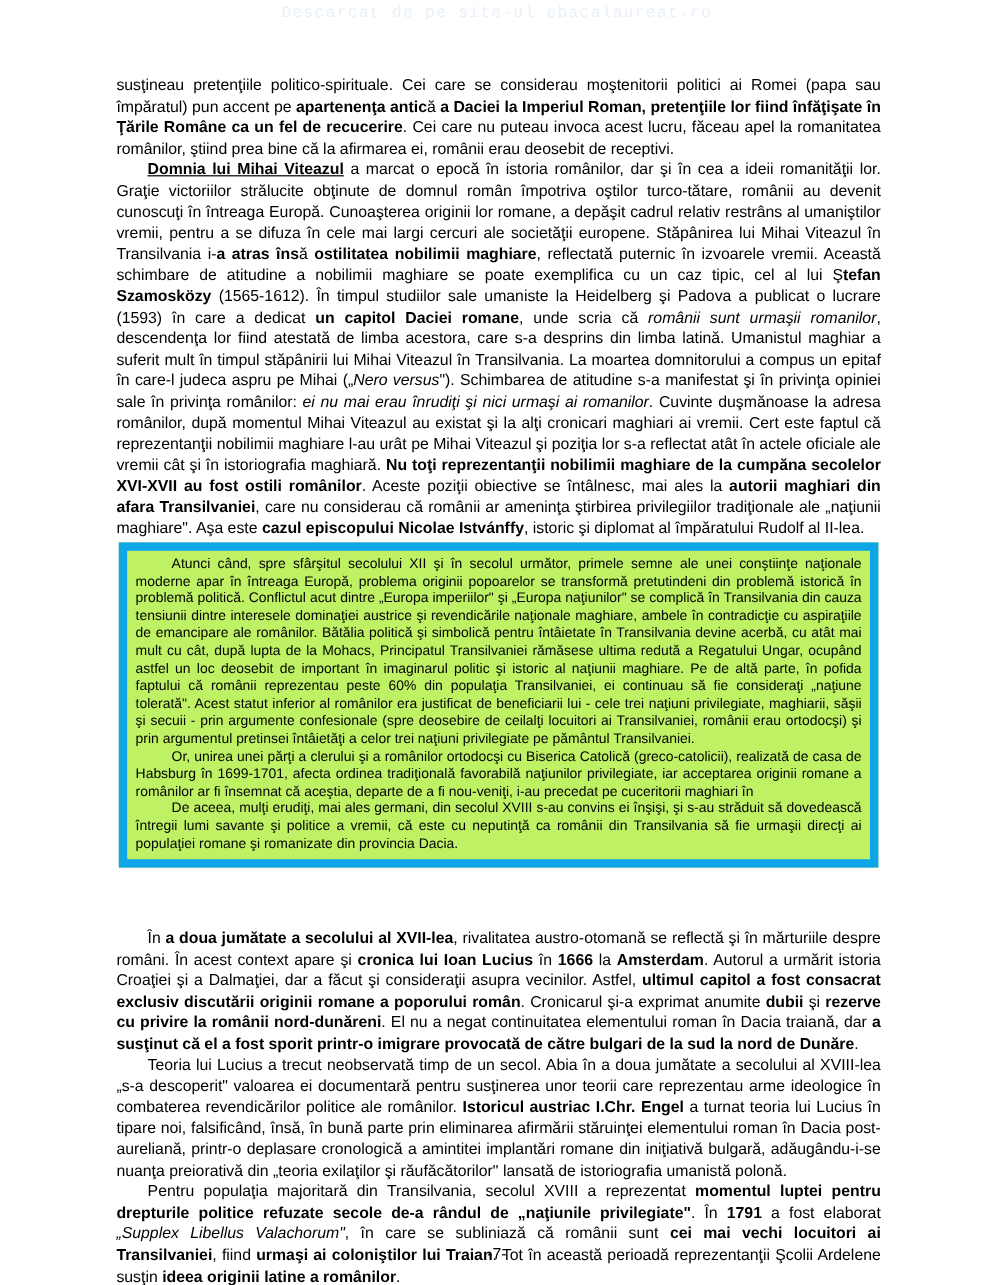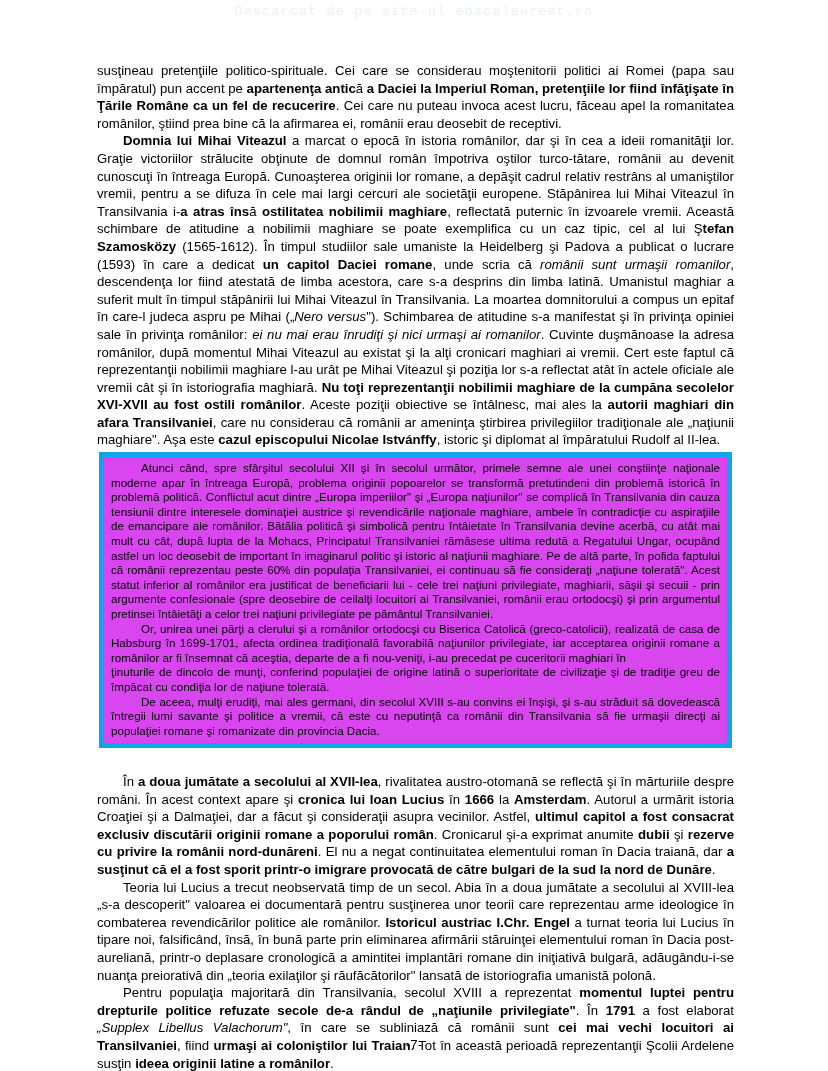--- a/index.html
+++ b/index.html
@@ -46,30 +46,30 @@
     font-size: 13.2px;
     line-height: 17.6px;
     text-align: justify;
     text-justify: inter-word;
     hyphens: none;
   }
   p.para.indent { text-indent: 26px; }
   b { font-weight: bold; }
   i { }
   .bi { font-weight: normal; font-style: italic; }
-  .bu { font-weight: bold; }
+  .bu { font-weight: bold; text-decoration: underline; }
 
   .boxwrap {
     position: absolute;
     left: 99px;
     top: 452px;
     width: 633px;
-    border: 5px solid #0ea5e9;
+    border: 7px solid #0ea5e9;
     padding: 4px 7px 5px 7px;
-    background: #d946ef;
+    background: #bef264;
   }
   .boxwrap p {
     margin: 0;
     font-size: 11.6px;
     line-height: 14.6px;
     text-align: justify;
   }
   .boxwrap p.bi2 { text-indent: 30px; }
 
   .lower {
@@ -98,21 +98,20 @@
 
     <p class="para"><span>susţineau pretenţiile politico-spirituale. Cei care se considerau moştenitorii politici ai Romei (papa sau împăratul) pun accent pe </span><b>apartenenţa antic</b><span>ă</span><b> a Daciei la Imperiul Roman, pretenţiile lor fiind înfăţişate în </b><b>Ţ</b><b>ările Române ca un fel de recucerire</b><span>. Cei care nu puteau invoca acest lucru, făceau apel la romanitatea românilor, ştiind prea bine că la afirmarea ei, românii erau deosebit de receptivi.</span></p>
 
     <p class="para indent"><span class="bu">Domnia lui Mihai Viteazul</span><span> a marcat o epocă în istoria românilor, dar şi în cea a ideii romanităţii lor. Graţie victoriilor strălucite obţinute de domnul român împotriva oştilor turco-tătare, românii au devenit cunoscuţi în întreaga Europă. Cunoaşterea originii lor romane, a depăşit cadrul relativ restrâns al umaniştilor vremii, pentru a se difuza în cele mai largi cercuri ale societăţii europene. Stăpânirea lui Mihai Viteazul în Transilvania i-</span><b>a atras îns</b><span>ă</span><b> ostilitatea nobilimii maghiare</b><span>, reflectată puternic în izvoarele vremii. Această schimbare de atitudine a nobilimii maghiare se poate exemplifica cu un caz tipic, cel al lui </span><span>Ş</span><b>tefan Szamosközy</b><span> (1565-1612). În timpul studiilor sale umaniste la Heidelberg şi Padova a publicat o lucrare (1593) în care a dedicat </span><b>un capitol Daciei romane</b><span>, unde scria că </span><span class="bi">românii sunt urmaşii romanilor</span><span>, descendenţa lor fiind atestată de limba acestora, care s-a desprins din limba latină. Umanistul maghiar a suferit mult în timpul stăpânirii lui Mihai Viteazul în Transilvania. La moartea domnitorului a compus un epitaf în care-l judeca aspru pe Mihai („</span><i>Nero versus</i><span>"). Schimbarea de atitudine s-a manifestat şi în privinţa opiniei sale în privinţa românilor: </span><span class="bi">ei nu mai erau înrudiţi şi nici urmaşi ai romanilor</span><span>. Cuvinte duşmănoase la adresa românilor, după momentul Mihai Viteazul au existat şi la alţi cronicari maghiari ai vremii. Cert este faptul că reprezentanţii nobilimii maghiare l-au urât pe Mihai Viteazul şi poziţia lor s-a reflectat atât în actele oficiale ale vremii cât şi în istoriografia maghiară. </span><b>Nu toţi reprezentanţii nobilimii maghiare de la cump</b><b>ăna secolelor XVI-XVII au fost ostili românilor</b><span>. Aceste poziţii obiective se întâlnesc, mai ales la </span><b>autorii maghiari din afara Transilvaniei</b><span>, care nu considerau că românii ar ameninţa ştirbirea privilegiilor tradiţionale ale „naţiunii maghiare". Aşa este </span><b>cazul episcopului Nicolae Istvánffy</b><span>, istoric şi diplomat al împăratului Rudolf al II-lea.</span></p>
 
   </div>
 
   <div class="boxwrap">
     <p class="bi2">Atunci când, spre sfârşitul secolului XII şi în secolul următor, primele semne ale unei conştiinţe naţionale moderne apar în întreaga Europă, problema originii popoarelor se transformă pretutindeni din problemă istorică în problemă politică. Conflictul acut dintre „Europa imperiilor" şi „Europa naţiunilor" se complică în Transilvania din cauza tensiunii dintre interesele dominaţiei austrice şi revendicările naţionale maghiare, ambele în contradicţie cu aspiraţiile de emancipare ale românilor. Bătălia politică şi simbolică pentru întâietate în Transilvania devine acerbă, cu atât mai mult cu cât, după lupta de la Mohacs, Principatul Transilvaniei rămăsese ultima redută a Regatului Ungar, ocupând astfel un loc deosebit de important în imaginarul politic şi istoric al naţiunii maghiare. Pe de altă parte, în pofida faptului că românii reprezentau peste 60% din populaţia Transilvaniei, ei continuau să fie consideraţi „naţiune tolerată". Acest statut inferior al românilor era justificat de beneficiarii lui - cele trei naţiuni privilegiate, maghiarii, săşii şi secuii - prin argumente confesionale (spre deosebire de ceilalţi locuitori ai Transilvaniei, românii erau ortodocşi) şi prin argumentul pretinsei întâietăţi a celor trei naţiuni privilegiate pe pământul Transilvaniei.</p>
     <p class="bi2">Or, unirea unei părţi a clerului şi a românilor ortodocşi cu Biserica Catolică (greco-catolicii), realizată de casa de Habsburg în 1699-1701, afecta ordinea tradiţională favorabilă naţiunilor privilegiate, iar acceptarea originii romane a românilor ar fi însemnat că aceştia, departe de a fi nou-veniţi, i-au precedat pe cuceritorii maghiari în</p>
-    <p>ţinuturile de dincolo de munţi, conferind populaţiei de origine latină o superioritate de civilizaţie şi de tradiţie greu de împăcat cu condiţia lor de naţiune tolerată.</p>
     <p class="bi2">De aceea, mulţi erudiţi, mai ales germani, din secolul XVIII s-au convins ei înşişi, şi s-au străduit să dovedească întregii lumi savante şi politice a vremii, că este cu neputinţă ca românii din Transilvania să fie urmaşii direcţi ai populaţiei romane şi romanizate din provincia Dacia.</p>
   </div>
 
   <div class="lower">
 
     <p class="para indent"><span>În </span><b>a doua jum</b><b>ătate a secolului al XVII-lea</b><span>, rivalitatea austro-otomană se reflectă şi în mărturiile despre români. În acest context apare şi </span><b>cronica lui Ioan Lucius</b><span> în </span><b>1666</b><span> la </span><b>Amsterdam</b><span>. Autorul a urmărit istoria Croaţiei şi a Dalmaţiei, dar a făcut şi consideraţii asupra vecinilor. Astfel, </span><b>ultimul capitol a fost consacrat exclusiv discut</b><b>ării originii romane a poporului român</b><span>. Cronicarul şi-a exprimat anumite </span><b>dubii</b><span> şi </span><b>rezerve cu privire la românii nord-dun</b><b>ăreni</b><span>. El nu a negat continuitatea elementului roman în Dacia traiană, dar </span><b>a sus</b><b>ţinut că el a fost sporit printr-o imigrare provocat</b><b>ă de către bulgari de la sud la nord de Dun</b><b>ăre</b><span>.</span></p>
 
     <p class="para indent"><span>Teoria lui Lucius a trecut neobservată timp de un secol. Abia în a doua jumătate a secolului al XVIII-lea „s-a descoperit" valoarea ei documentară pentru susţinerea unor teorii care reprezentau arme ideologice în combaterea revendicărilor politice ale românilor. </span><b>Istoricul austriac I.Chr. Engel</b><span> a turnat teoria lui Lucius în tipare noi, falsificând, însă, în bună parte prin eliminarea afirmării stăruinţei elementului roman în Dacia post-aureliană, printr-o deplasare cronologică a amintitei implantări romane din iniţiativă bulgară, adăugându-i-se nuanţa preiorativă din „teoria exilaţilor şi răufăcătorilor" lansată de istoriografia umanistă polonă.</span></p>
 
     <p class="para indent"><span>Pentru populaţia majoritară din Transilvania, secolul XVIII a reprezentat </span><b>momentul luptei pentru drepturile politice refuzate secole de-a rândul de „na</b><b>ţiunile privilegiate"</b><span>. În </span><b>1791</b><span> a fost elaborat </span><i>„Supplex Libellus Valachorum"</i><span>, în care se subliniază că românii sunt </span><b>cei mai vechi locuitori ai Transilvaniei</b><span>, fiind </span><b>urmaşi ai coloniştilor lui Traian</b><span>. Tot în această perioadă reprezentanţii Şcolii Ardelene susţin </span><b>ideea originii latine a românilor</b><span>.</span></p>

